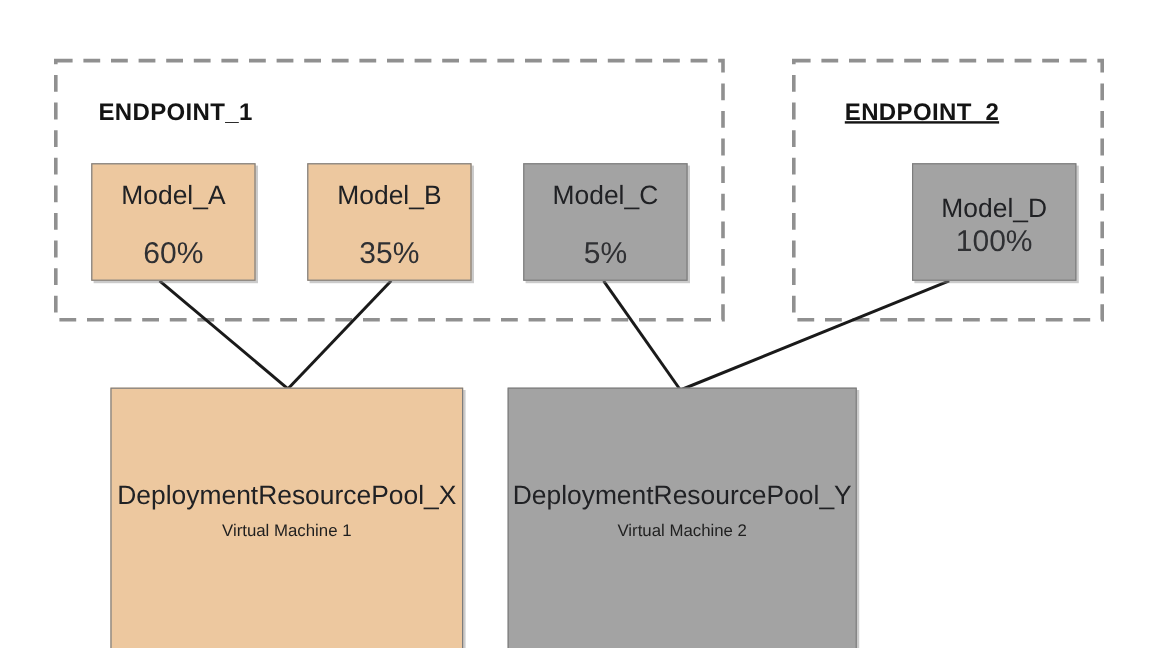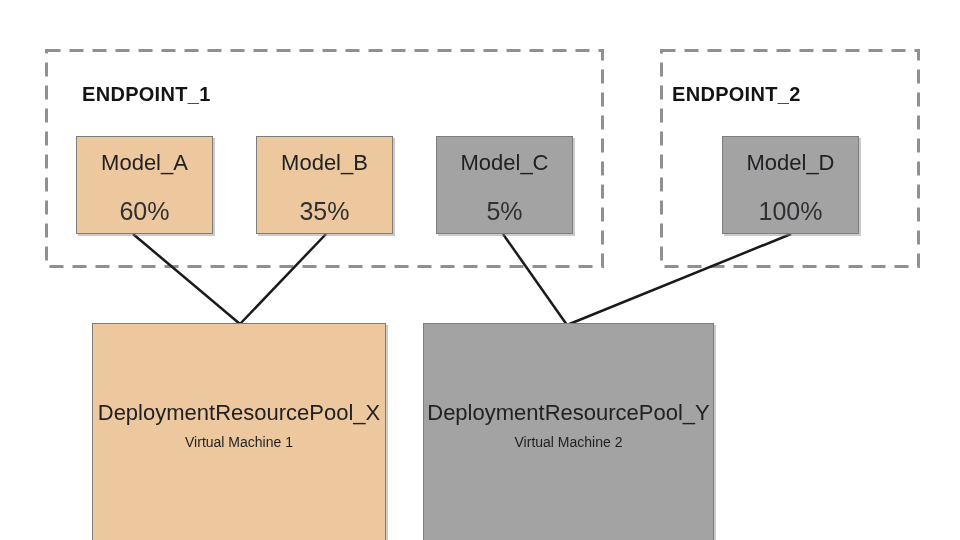--- a/index.html
+++ b/index.html
@@ -6,34 +6,34 @@
   .canvas {
     position:relative; width:960px; height:540px; background:#ffffff;
     font-family:"Liberation Sans", sans-serif; overflow:hidden;
   }
   .layer-svg { position:absolute; left:0; top:0; z-index:2; pointer-events:none; }
   .endpoint-label {
     position:absolute; z-index:3; font-size:20px; font-weight:bold;
     color:#141414; letter-spacing:0.3px;
   }
   .ep1-label { left:82px; top:83px; }
-  .ep2-label { left:672px; top:83px; }
+  .ep2-label { left:704px; top:83px;text-decoration:underline; }
   .node {
     position:absolute; z-index:3; box-sizing:border-box;
     border:1.5px solid #7d7d7d; box-shadow:2px 2px 0 rgba(140,140,140,0.45);
   }
   .model-box {
     top:136px; width:137px; height:98px;
     display:flex; flex-direction:column; justify-content:space-between; align-items:center;
     padding:13px 4px 7px 4px;
   }
   .model-a { left:76px; }
   .model-b { left:256px; }
   .model-c { left:436px; }
-  .model-d { left:722px; }
+  .model-d { left:760px;justify-content:center; }
   .fill-orange { background:#edc89f; }
   .fill-blue { background:#a3a3a3; }
   .model-name { font-size:22px; color:#202124; }
   .model-pct  { font-size:25px; color:#2f3033; }
   .pool-box { top:323px; height:227px; }
   .pool-x { left:92px;  width:294px; }
   .pool-y { left:423px; width:291px; }
   .pool-text { position:absolute; left:0; right:0; top:76px; text-align:center; }
   .pool-name { font-size:22px; color:#202124; }
   .pool-machine { font-size:14px; color:#1f1f1f; margin-top:8px; }

